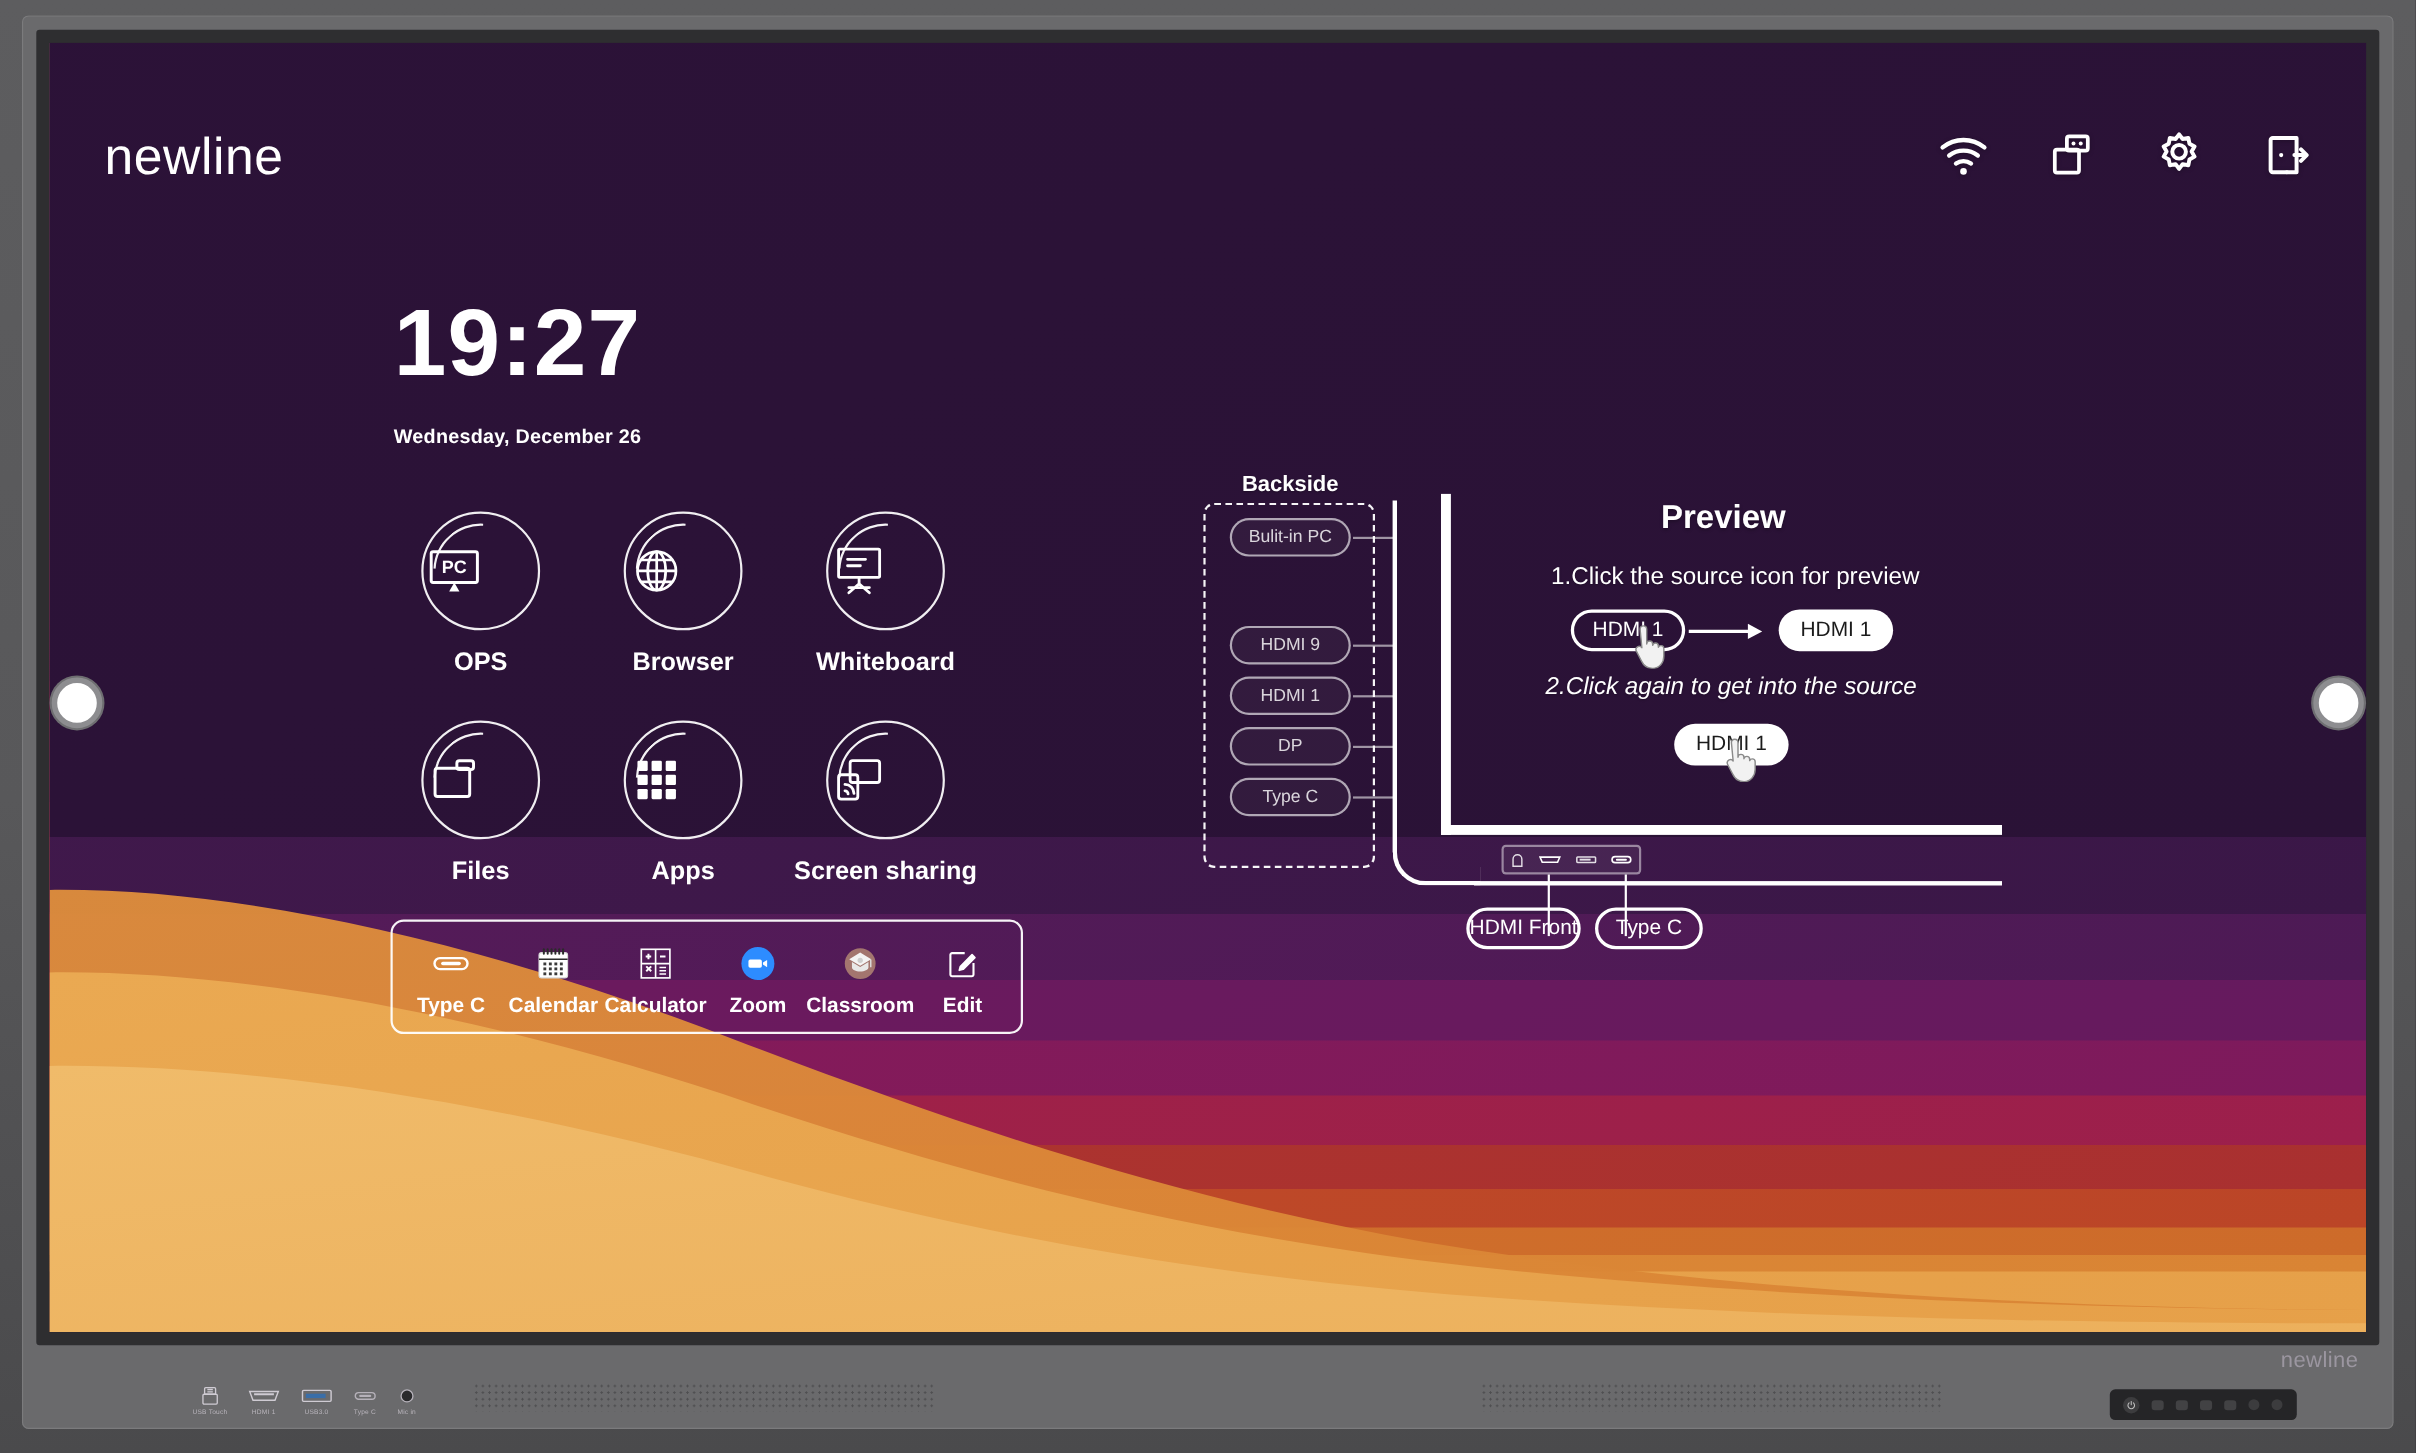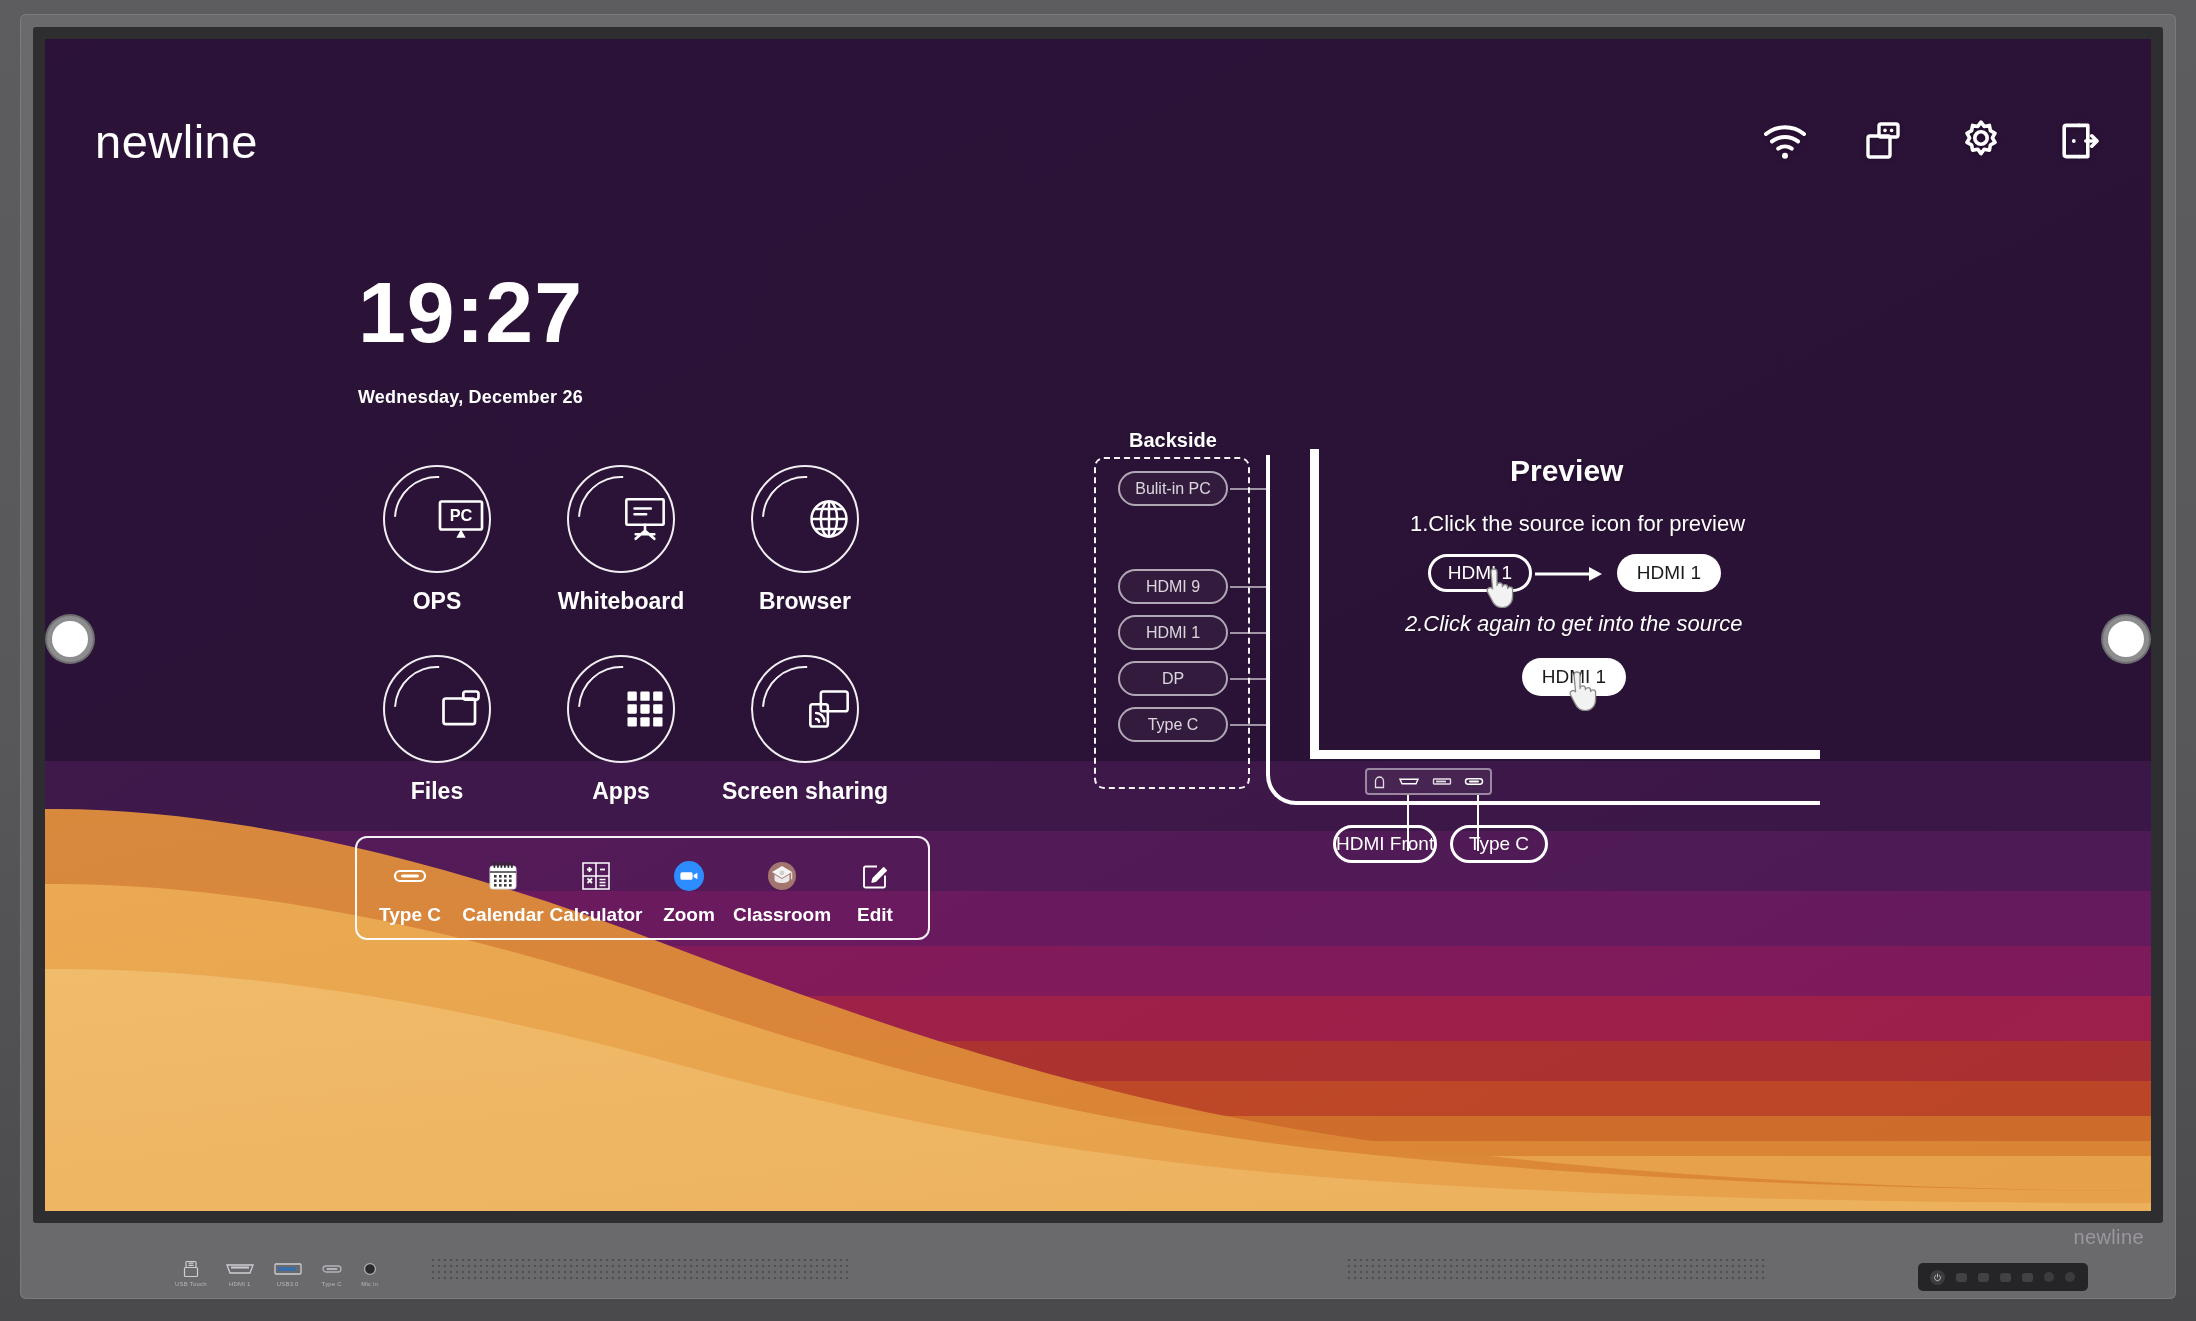--- a/index.html
+++ b/index.html
@@ -88,21 +88,21 @@
     grid-template-rows: repeat(2, 190px);
   }
   .app-item {
     display: flex; flex-direction: column;
     align-items: center; cursor: pointer;
   }
   .app-circle {
     width: 108px; height: 108px;
     border-radius: 50%;
     border: 2.5px solid rgba(255,255,255,.93);
-    display: flex; align-items: center; justify-content: flex-end;
+    display: flex; align-items: center; justify-content: flex-start;
     position: relative;
   }
   .app-circle::after {
     content: "";
     position: absolute; inset: 9px;
     border-radius: 50%;
     border: 2.5px solid transparent;
     border-top-color: rgba(255,255,255,.95);
     transform: rotate(-42deg);
   }
@@ -451,39 +451,39 @@
               <rect x="6" y="9" width="36" height="24" rx="1.5"></rect>
               <path d="M24 33l-4 7h8z" fill="#fff" stroke="none"></path>
               <text x="24" y="26" text-anchor="middle" font-family="Liberation Sans, sans-serif" font-size="14" font-weight="bold" fill="#fff" stroke="none">PC</text>
             </svg>
           </div>
           <div class="app-label">OPS</div>
         </div>
 
         <div class="app-item">
           <div class="app-circle">
-            <svg viewBox="0 0 48 48" fill="none" stroke="#fff" stroke-width="2.2" stroke-linecap="round" stroke-linejoin="round">
-              <rect x="8" y="7" width="32" height="22" rx="1"></rect>
-              <path d="M15 15h14M15 20h10"></path>
-              <path d="M24 29v5M24 34l-8 7M24 34l8 7M16 37h16"></path>
-            </svg>
-          </div>
-          <div class="app-label">Whiteboard</div>
-        </div>
-
-        <div class="app-item">
-          <div class="app-circle">
             <svg viewBox="0 0 48 48" fill="none" stroke="#fff" stroke-width="2.1">
               <circle cx="24" cy="24" r="15"></circle>
               <ellipse cx="24" cy="24" rx="7" ry="15"></ellipse>
               <path d="M9 24h30M11.5 15.5h25M11.5 32.5h25"></path>
               <path d="M24 9v30"></path>
             </svg>
           </div>
           <div class="app-label">Browser</div>
+        </div>
+
+        <div class="app-item">
+          <div class="app-circle">
+            <svg viewBox="0 0 48 48" fill="none" stroke="#fff" stroke-width="2.2" stroke-linecap="round" stroke-linejoin="round">
+              <rect x="8" y="7" width="32" height="22" rx="1"></rect>
+              <path d="M15 15h14M15 20h10"></path>
+              <path d="M24 29v5M24 34l-8 7M24 34l8 7M16 37h16"></path>
+            </svg>
+          </div>
+          <div class="app-label">Whiteboard</div>
         </div>
 
         <div class="app-item">
           <div class="app-circle">
             <svg viewBox="0 0 48 48" fill="none" stroke="#fff" stroke-width="2.3" stroke-linejoin="round">
               <rect x="26" y="9" width="13" height="7" rx="2"></rect>
               <rect x="9" y="15" width="27" height="22" rx="2"></rect>
             </svg>
           </div>
           <div class="app-label">Files</div>

